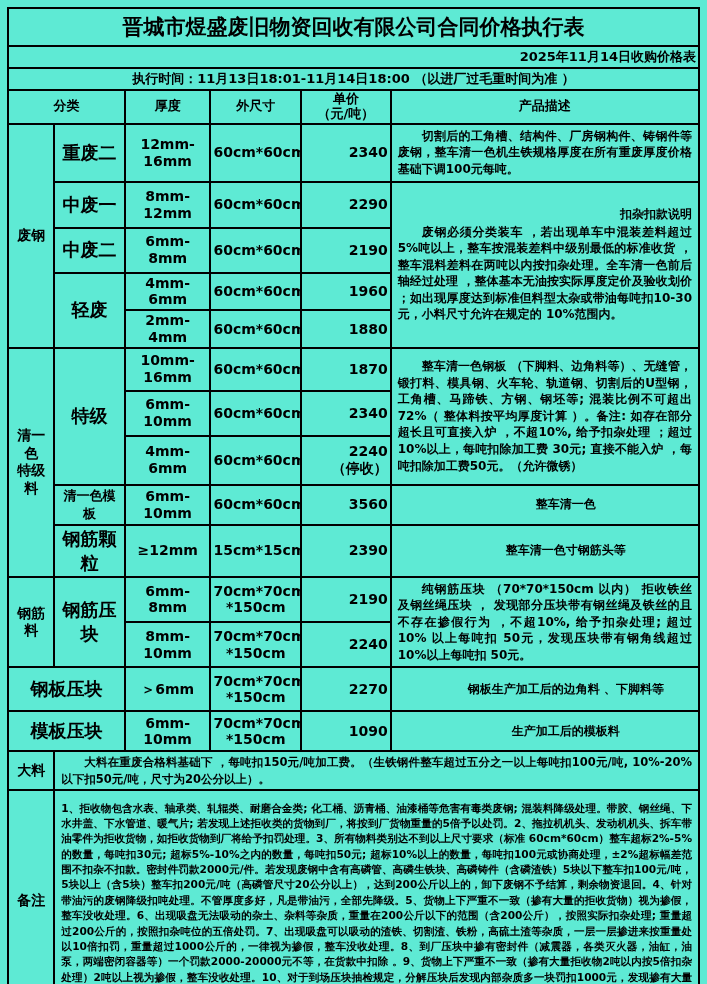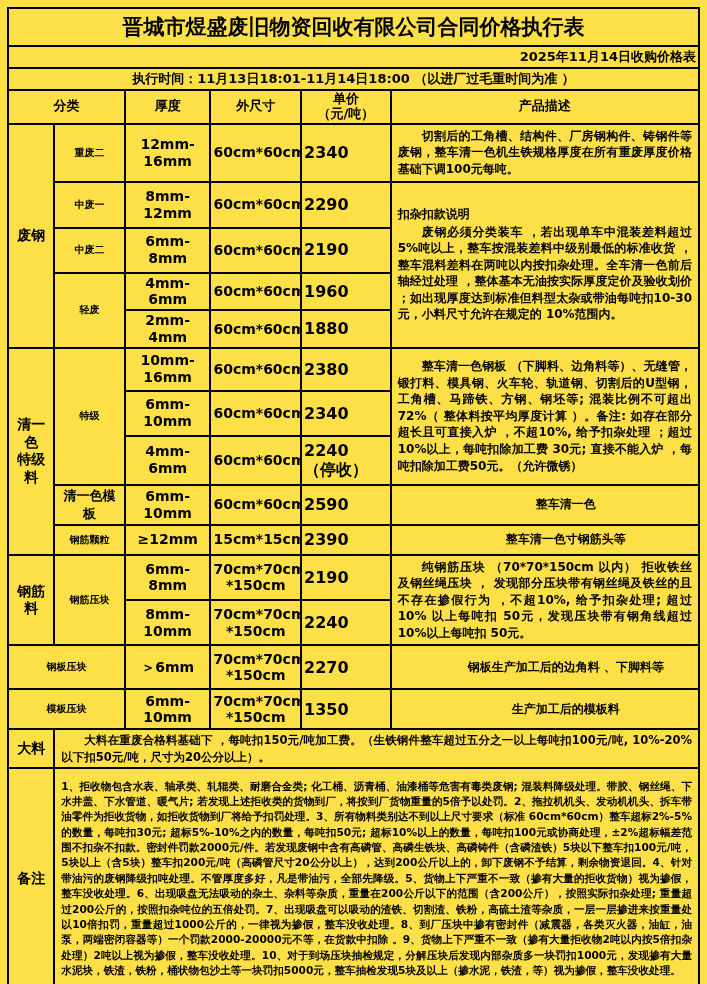--- a/index.html
+++ b/index.html
@@ -1,34 +1,34 @@
 <!DOCTYPE html>
 <html lang="zh"><head>
 <meta charset="utf-8">
 <style>
   html,body{margin:0;padding:0;background:#e8e8e8;}
   .page{
-    width:707px;height:984px;box-sizing:border-box;background:#fde047;
+    width:707px;height:984px;box-sizing:border-box;background:#5eead4;
     padding:7px 7px 0 7px;position:relative;
     font-family:"DejaVu Sans",sans-serif;font-weight:bold;color:#000;
   }
   table.main{width:100%;border-collapse:collapse;table-layout:fixed;}
   td{border:2px solid #000;padding:1px 2px;vertical-align:middle;box-sizing:border-box;overflow:hidden;}
   .pre{white-space:pre-line;}
   .title-cell{font-size:21px;text-align:center;height:38px;}
   .sub-cell{font-size:13px;text-align:right;height:21px;}
   .exec-cell{font-size:13px;text-align:center;height:21px;}
   .hdr{font-size:13px;text-align:center;height:30px;line-height:1.15;}
   .grp{font-size:14px;text-align:center;line-height:1.25;}
-  .nm{font-size:10px;text-align:center;}
+  .nm{font-size:18px;text-align:center;}
   .val{font-size:14px;text-align:center;line-height:1.2;}
-  .price{font-size:16px;text-align:left;line-height:1.2;}
+  .price{font-size:14px;text-align:right;line-height:1.2;}
   .desc{font-size:12px;line-height:1.38;text-align:justify;padding:3px 6px;}
   .desc p{margin:0;text-indent:2em;}
-  .desc .dtitle{text-align:left;text-indent:0;margin:0 0 1px 0;}
+  .desc .dtitle{text-align:right;text-indent:0;margin:0 0 1px 0;}
   .sdesc{font-size:12px;text-align:center;padding-left:44px;}
   .bigrow{font-size:11.5px;line-height:1.4;text-align:justify;padding:2px 6px;}
   .bigrow p{margin:0;text-indent:2em;}
   .notes{font-size:10.6px;line-height:1.45;text-align:justify;padding:10px 6px;vertical-align:middle;}
   .footer-cell{padding:3px 4px;vertical-align:top;}
   .footer-cell .fl{font-size:12.5px;line-height:1.22;white-space:pre;}
 </style>
 </head>
 <body>
 
@@ -100,41 +100,41 @@
     <td class="val">60cm*60cm</td>
     <td class="price">1880</td>
   </tr>
 
   <tr style="height:43px">
     <td rowspan="5" class="grp pre">清一色
 特级料</td>
     <td rowspan="3" class="nm">特级</td>
     <td class="val">10mm-16mm</td>
     <td class="val">60cm*60cm</td>
-    <td class="price">2380</td>
+    <td class="price">1870</td>
     <td rowspan="3" class="desc">
             <p>整车清一色钢板 （下脚料、边角料等）、无缝管， 锻打料、模具钢、火车轮、轨道钢、切割后的U型钢，工角槽、马蹄铁、方钢、钢坯等; 混装比例不可超出 72%（ 整体料按平均厚度计算 ）。备注: 如存在部分超长且可直接入炉 ，不超10%, 给予扣杂处理 ；超过10%以上，每吨扣除加工费 30元; 直接不能入炉 ，每吨扣除加工费50元。（允许微锈）</p>
           </td>
   </tr>
   <tr style="height:45px">
     <td class="val">6mm-10mm</td>
     <td class="val">60cm*60cm</td>
     <td class="price">2340</td>
   </tr>
   <tr style="height:49px">
     <td class="val">4mm-6mm</td>
     <td class="val">60cm*60cm</td>
     <td class="price pre">2240
 （停收）</td>
   </tr>
   <tr style="height:35px">
     <td class="nm" style="font-size:13px">清一色模板</td>
     <td class="val">6mm-10mm</td>
     <td class="val">60cm*60cm</td>
-    <td class="price">2590</td>
+    <td class="price">3560</td>
     <td class="sdesc">整车清一色</td>
   </tr>
   <tr style="height:30px">
     <td class="nm">钢筋颗粒</td>
     <td class="val">≥12mm</td>
     <td class="val">15cm*15cm</td>
     <td class="price">2390</td>
     <td class="sdesc">整车清一色寸钢筋头等</td>
   </tr>
 
@@ -162,21 +162,21 @@
     <td class="val pre">70cm*70cm
 *150cm</td>
     <td class="price">2270</td>
     <td class="sdesc">钢板生产加工后的边角料 、下脚料等</td>
   </tr>
   <tr style="height:40px">
     <td colspan="2" class="nm">模板压块</td>
     <td class="val">6mm-10mm</td>
     <td class="val pre">70cm*70cm
 *150cm</td>
-    <td class="price">1350</td>
+    <td class="price">1090</td>
     <td class="sdesc">生产加工后的模板料</td>
   </tr>
 
   <tr style="height:30px">
     <td class="grp">大料</td>
     <td colspan="5" class="bigrow">
             <p>大料在重废合格料基础下 ，每吨扣150元/吨加工费。（生铁钢件整车超过五分之一以上每吨扣100元/吨, 10%-20% 以下扣50元/吨，尺寸为20公分以上）。</p>
           </td>
   </tr>
 

